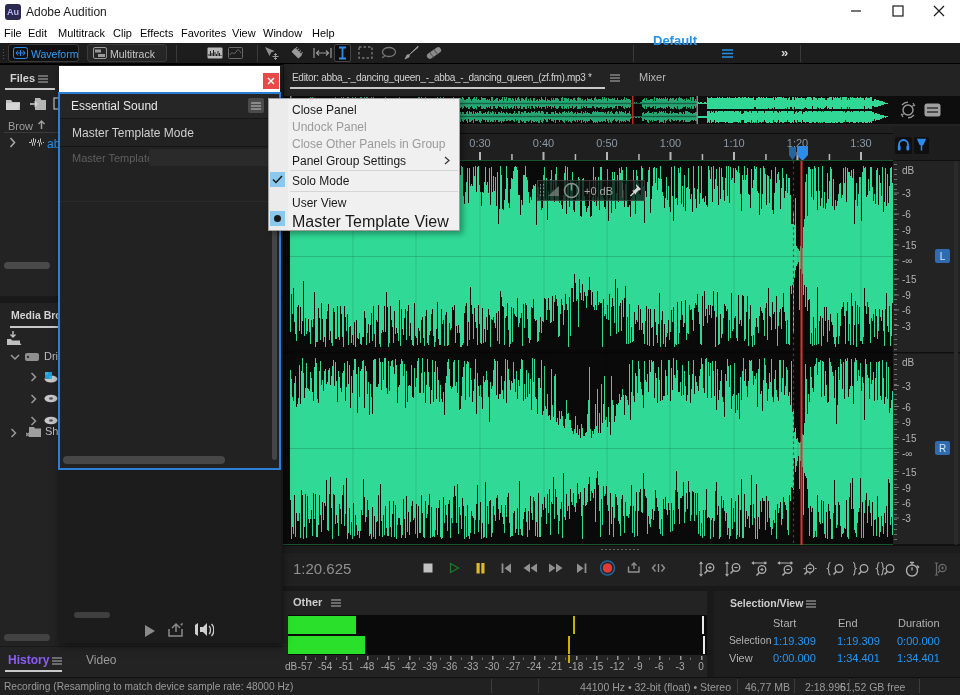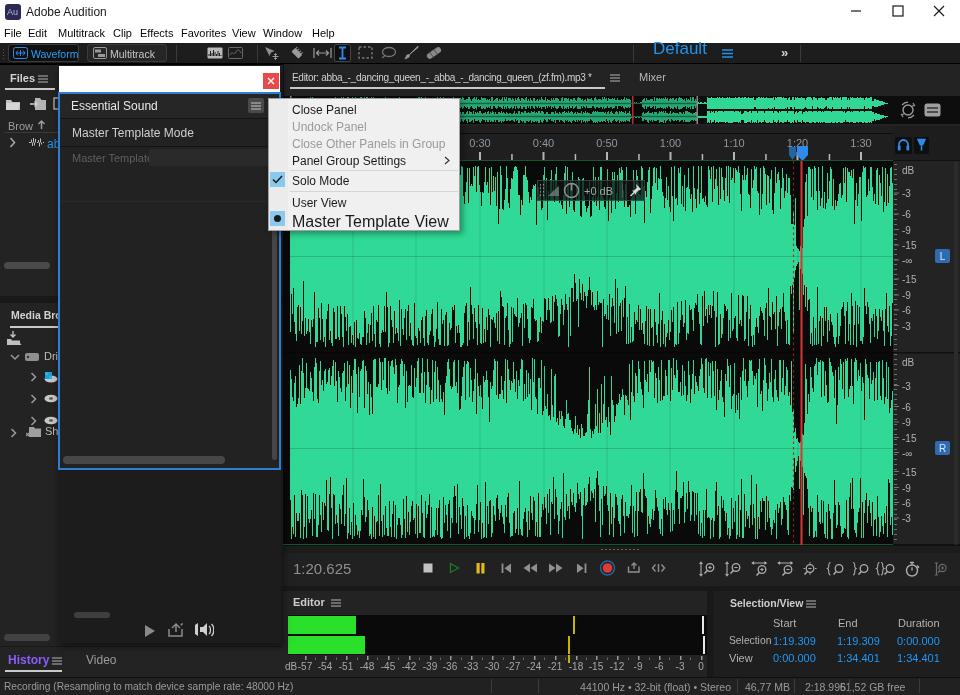--- a/index.html
+++ b/index.html
@@ -5,21 +5,21 @@
 html,body{width:960px;height:695px;overflow:hidden;background:#232323;
  font-family:"Liberation Sans",sans-serif;-webkit-font-smoothing:antialiased}
 .abs{position:absolute}
 .t{position:absolute;white-space:nowrap}
 </style></head>
 <body>
 <div class="abs" style="left:0;top:0;width:960px;height:695px;background:#1d1d1d">
 
 <div class="abs" style="left:0;top:0;width:960px;height:43px;background:#ffffff"></div>
 <div class="abs" style="left:5px;top:4px;width:16px;height:16px;background:#2c2950;border-radius:3px"></div>
-<div class="t" style="left:7px;top:7px;font-size:9px;font-weight:normal;color:#b4b5f2">Au</div>
+<div class="t" style="left:7px;top:7px;font-size:9px;font-weight:bold;color:#b4b5f2">Au</div>
 <div class="t" style="left:26px;top:5px;font-size:12px;color:#1b1b1b">Adobe Audition</div>
 <svg class="abs" style="left:845px;top:0" width="115" height="22" viewBox="0 0 115 22">
  <path d="M6 11h10" stroke="#1a1a1a" stroke-width="1.2" fill="none"></path>
  <rect x="48" y="6" width="10" height="10" stroke="#1a1a1a" stroke-width="1.2" fill="none"></rect>
  <path d="M89 6l10 10M99 6l-10 10" stroke="#1a1a1a" stroke-width="1.2" fill="none"></path>
 </svg>
 <div class="t" style="left:4px;top:27px;font-size:11px;color:#060606">File</div><div class="t" style="left:28px;top:27px;font-size:11px;color:#060606">Edit</div><div class="t" style="left:58px;top:27px;font-size:11px;color:#060606">Multitrack</div><div class="t" style="left:113px;top:27px;font-size:11px;color:#060606">Clip</div><div class="t" style="left:140px;top:27px;font-size:11px;color:#060606">Effects</div><div class="t" style="left:181px;top:27px;font-size:11px;color:#060606">Favorites</div><div class="t" style="left:232px;top:27px;font-size:11px;color:#060606">View</div><div class="t" style="left:263px;top:27px;font-size:11px;color:#060606">Window</div><div class="t" style="left:312px;top:27px;font-size:11px;color:#060606">Help</div>
 <div class="abs" style="left:0;top:43px;width:960px;height:21px;background:#1d1d1d;border-bottom:1px solid #000"></div>
 <div class="abs" style="left:2px;top:48px;width:3px;height:12px;
  background-image:radial-gradient(#555 35%,transparent 40%);background-size:3px 3px"></div>
@@ -76,21 +76,21 @@
 <svg class="abs" style="left:403px;top:45px" width="17" height="16" viewBox="0 0 17 16">
  <path d="M15 1l-8.5 8.5L4 10l-2 4 4-2 .5-2.5L15 2.5z" fill="#999" stroke="#999" stroke-width="0.8"></path>
 </svg>
 <svg class="abs" style="left:425px;top:45px" width="19" height="16" viewBox="0 0 19 16">
  <g transform="rotate(-35 9 8)">
  <rect x="1" y="5" width="16" height="6" rx="3" fill="#8a8a8a"></rect>
  <path d="M6 5v6M11 5v6" stroke="#555"></path>
  </g>
 </svg>
 <div class="abs" style="left:633px;top:45px;width:1px;height:17px;background:#3a3a3a"></div>
-<div class="t" style="left:653px;top:39px;font-size:17px;font-weight:normal;color:#2492e8">Default</div>
+<div class="t" style="left:653px;top:33px;font-size:13px;font-weight:bold;color:#2492e8">Default</div>
 <svg class="abs" style="left:722px;top:49px" width="11" height="9" viewBox="0 0 11 9">
  <path d="M0 1h11M0 4.5h11M0 8h11" stroke="#2492e8" stroke-width="1.4"></path>
 </svg>
 <div class="t" style="left:781px;top:45px;font-size:13px;font-weight:bold;color:#d5d5d5">»</div>
 <div class="abs" style="left:800px;top:45px;width:1px;height:17px;background:#3a3a3a"></div>
 
 <div class="abs" style="left:0;top:64px;width:283px;height:631px;background:#232323"></div>
 <div class="abs" style="left:0;top:64px;width:283px;height:1px;background:#000"></div>
 <div class="t" style="left:10px;top:72px;font-size:11px;font-weight:bold;color:#d2d2d2">Files</div>
 <svg class="abs" style="left:38px;top:75px" width="10" height="8" viewBox="0 0 10 8">
@@ -496,21 +496,21 @@
         <circle cx="9" cy="9.5" r="5.5" fill="none" stroke="#adadad" stroke-width="1.4"></circle>
         <path d="M9 9.5V6.2M7 1.5h4M9 1.5v2.2M14 4.5l1.6 1.6-1.2 1.2" stroke="#adadad" stroke-width="1.3" fill="none"></path>
       </svg><svg class="abs" style="left:931px;top:561px" width="21" height="17" viewBox="0 0 21 17">
         <path d="M5.5 2v12M3.8 2h3.4M3.8 14h3.4" stroke="#6a6a6a" stroke-width="1.2" fill="none"></path>
         <circle cx="11.5" cy="7" r="3.6" fill="none" stroke="#6a6a6a" stroke-width="1.2"></circle>
         <path d="M10 7h3M11.5 5.5v3" stroke="#6a6a6a" stroke-width="1"></path>
         <path d="M8.9 9.6l-2 2.2" stroke="#6a6a6a" stroke-width="1.3"></path>
       </svg>
 <div class="abs" style="left:283px;top:586px;width:677px;height:5px;background:#191919"></div>
 <div class="abs" style="left:283px;top:591px;width:424px;height:86px;background:#232323"></div>
-<div class="t" style="left:293px;top:596px;font-size:11px;font-weight:bold;color:#cdcdcd">Editor</div>
+<div class="t" style="left:293px;top:596px;font-size:11px;font-weight:bold;color:#cdcdcd">Other</div>
 <svg class="abs" style="left:331px;top:599px" width="10" height="8" viewBox="0 0 10 8">
         <path d="M0 1h10M0 4h10M0 7h10" stroke="#b5b5b5" stroke-width="1.2"></path>
       </svg>
 <div class="abs" style="left:288px;top:615px;width:419px;height:40px;background:#0a0a0a"></div>
 <div class="abs" style="left:288px;top:616px;width:68px;height:18px;background:#2ae02a"></div>
 <div class="abs" style="left:288px;top:636px;width:77px;height:18px;background:#2ae02a"></div>
 <div class="abs" style="left:573px;top:616px;width:2px;height:18px;background:#c8b400"></div>
 <div class="abs" style="left:568px;top:636px;width:2px;height:18px;background:#c8b400"></div>
 <div class="abs" style="left:702px;top:616px;width:2px;height:18px;background:#e8e8e8"></div>
 <div class="abs" style="left:703px;top:636px;width:2px;height:18px;background:#e8e8e8"></div>

